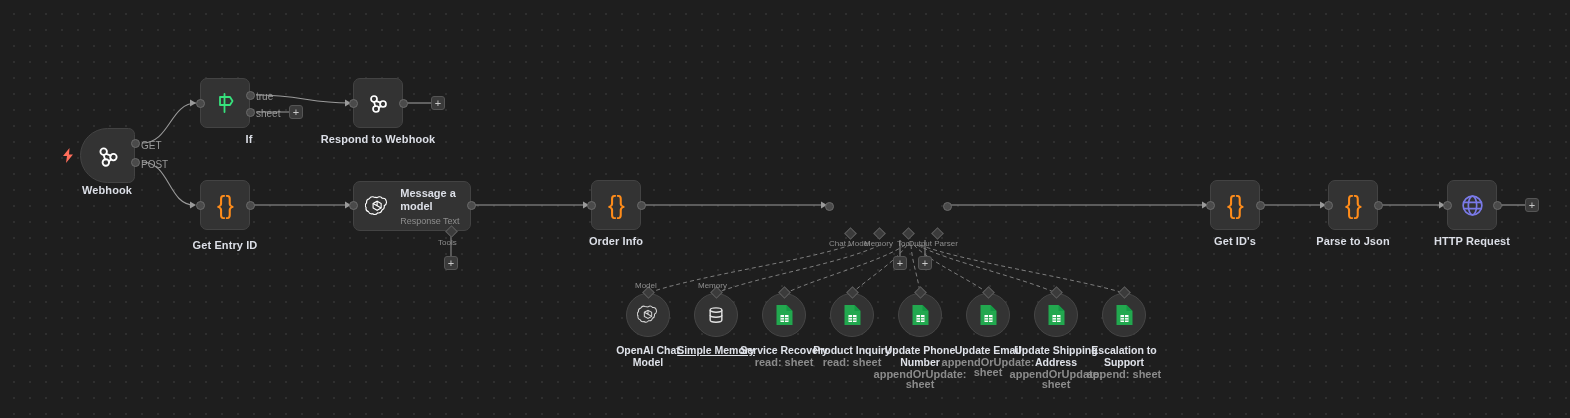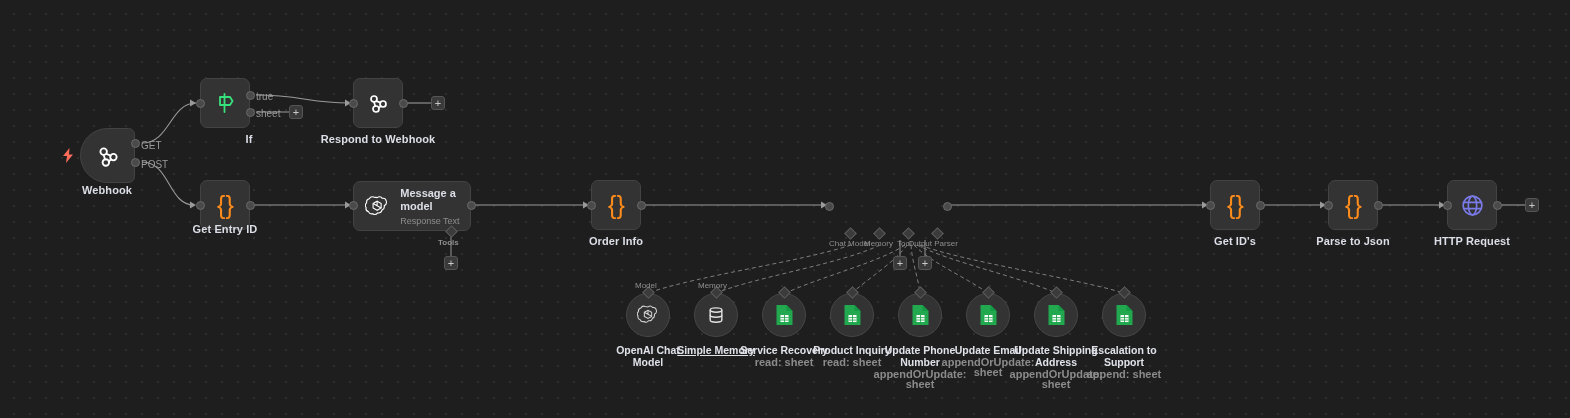--- a/index.html
+++ b/index.html
@@ -262,39 +262,39 @@
       <path d="M12.7,17.2 L14.8,15"></path>
     </svg>
   </div>
   <div class="node-label" style="left:378px; top:133px;">Respond to Webhook</div>
   <div class="port" style="left:349px; top:99px;"></div>
   <div class="port" style="left:399px; top:99px;"></div>
 
   <div class="node" style="left:200px; top:180px; width:50px; height:50px;">
     <span style="color:#ff8c1a; font-size:25px; font-family:'Liberation Sans',sans-serif; letter-spacing:-1px;">{ }</span>
   </div>
-  <div class="node-label" style="left:225px; top:223px;">Get Entry ID</div>
+  <div class="node-label" style="left:225px; top:239px;">Get Entry ID</div>
   <div class="port" style="left:196px; top:201px;"></div>
   <div class="port" style="left:246px; top:201px;"></div>
 
   <div class="wide-node" style="left:353px; top:181px; width:118px; height:50px;">
     <svg width="25" height="25" viewBox="0 0 24 24" fill="none" stroke="#ffffff" stroke-width="1.1">
       <path d="M12,3.2 C13.6,2 15.9,2.3 17.1,3.9 C18.9,3.6 20.7,4.8 21.1,6.7 C21.6,8.5 20.6,10.4 19,11.2 C19.4,13 18.5,14.9 16.8,15.6 C16.3,17.4 14.5,18.6 12.6,18.3 C11.4,19.8 9.2,20.2 7.6,19.1 C5.9,19.6 4.1,18.7 3.4,17.1 C1.7,16.6 0.7,14.8 1.1,13 C0.1,11.6 0.3,9.6 1.6,8.4 C1.3,6.6 2.4,4.8 4.2,4.3 C5.1,2.7 7.1,2 8.8,2.7 Z"></path>
       <path d="M8,9 L12,6.8 L16,9 L16,13.5 L12,15.8 L8,13.5 Z"></path>
       <path d="M12,6.8 L12,11.2 M12,11.2 L16,13.5 M12,11.2 L8,9"></path>
     </svg>
     <div class="txtcol">
       <div class="wide-title">Message a model</div>
       <div class="wide-sub">Response Text</div>
     </div>
   </div>
   <div class="port" style="left:349px; top:201px;"></div>
   <div class="port" style="left:467px; top:201px;"></div>
   <div class="diamond" style="left:447px; top:227px;"></div>
-  <div class="conn-label" style="left:438px; top:238px;font-weight:bold;">Tools</div>
+  <div class="conn-label" style="left:438px; top:238px;">Tools</div>
 
   <div class="node" style="left:591px; top:180px; width:50px; height:50px;">
     <span style="color:#ff8c1a; font-size:25px; letter-spacing:-1px;">{ }</span>
   </div>
   <div class="node-label" style="left:616px; top:235px;">Order Info</div>
   <div class="port" style="left:587px; top:201px;"></div>
   <div class="port" style="left:637px; top:201px;"></div>
 
   <div class="port" style="left:825px; top:202px;"></div>
   <div class="port" style="left:943px; top:202px;"></div>

